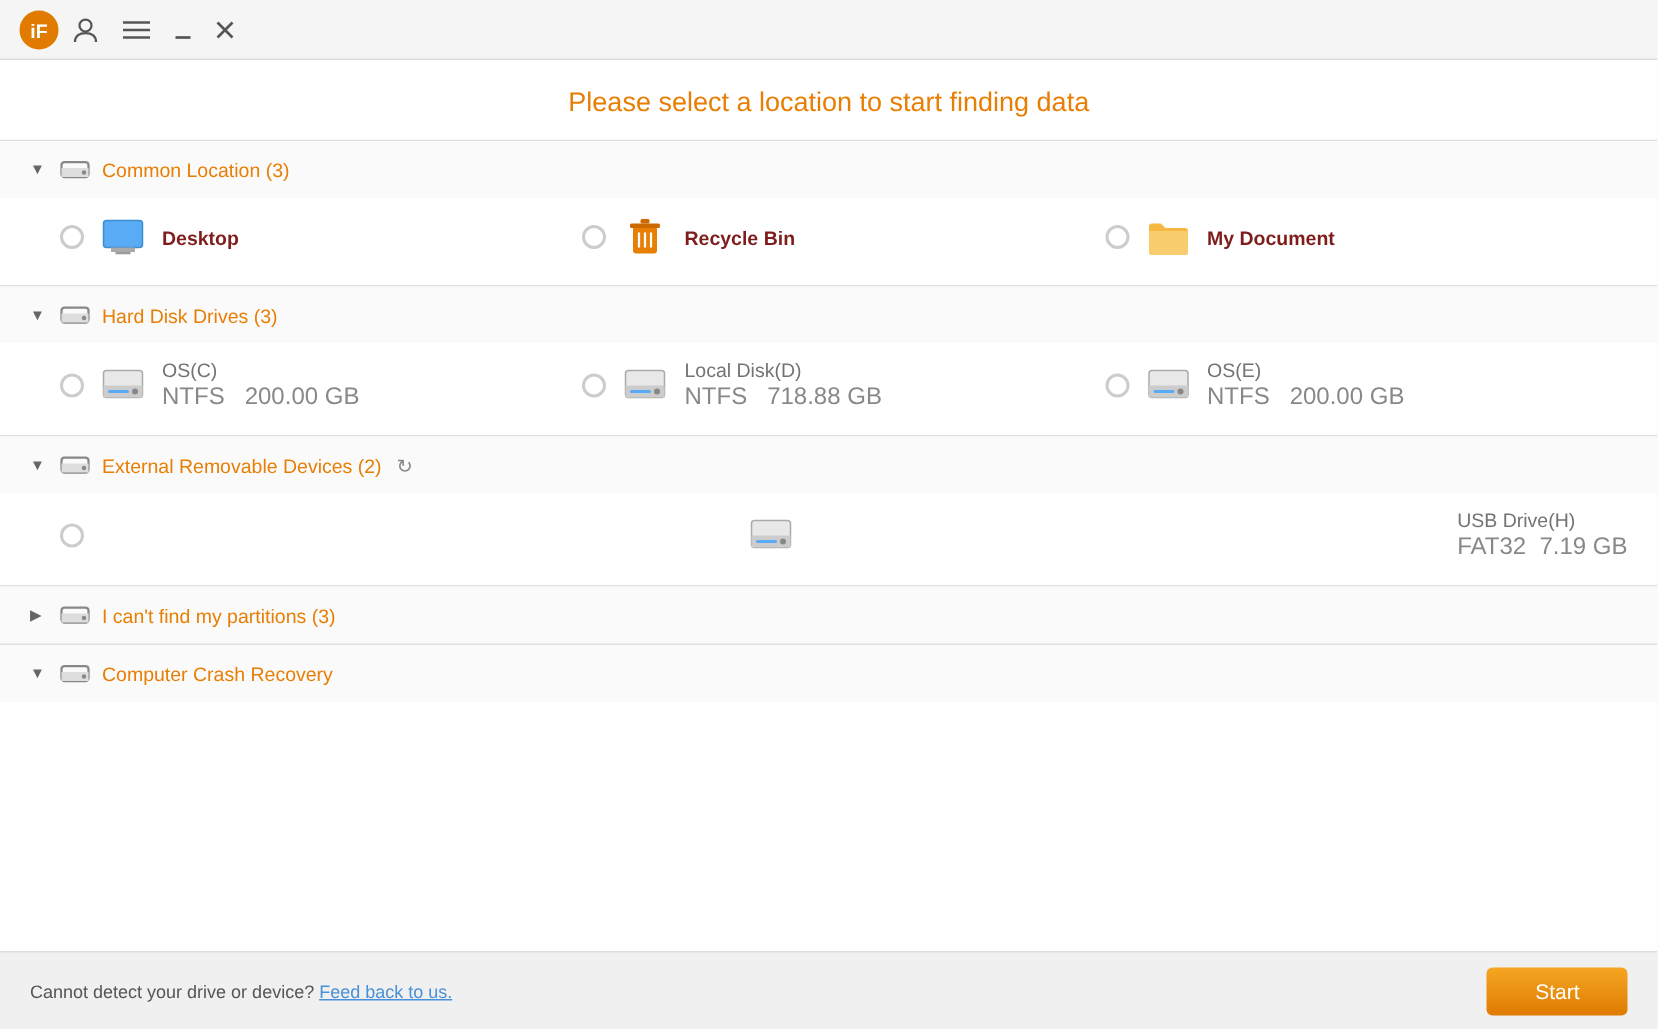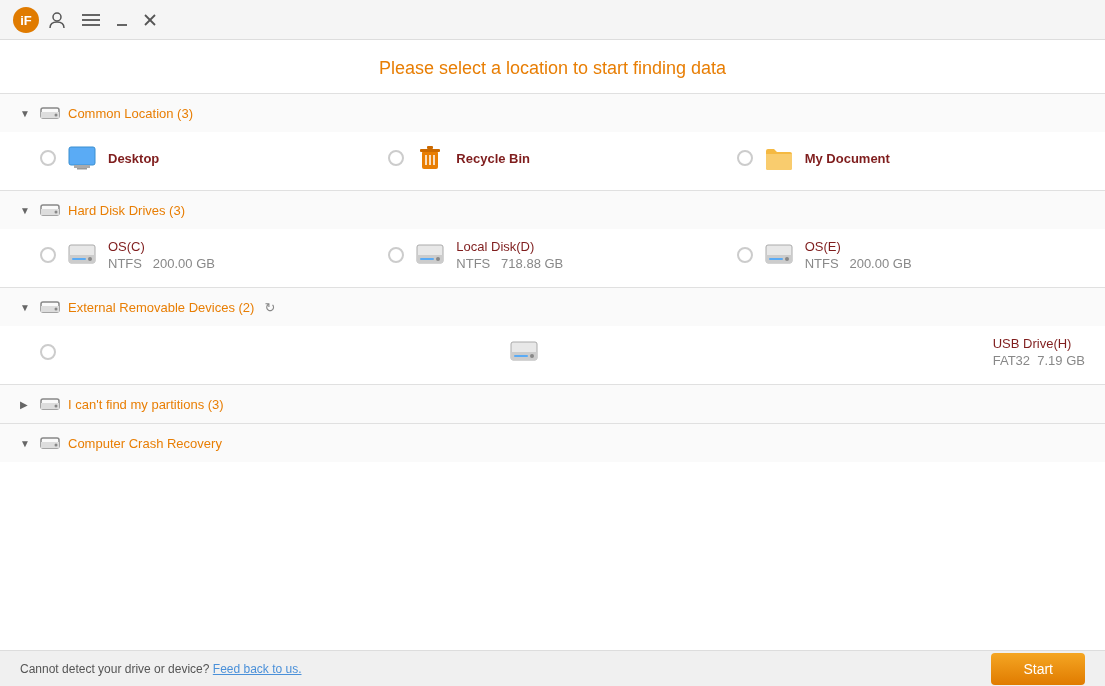--- a/index.html
+++ b/index.html
@@ -176,24 +176,24 @@
       align-items: center;
       gap: 10px;
       cursor: pointer;
     }
     .disk-info {
       display: flex;
       flex-direction: column;
     }
     .disk-name {
       font-size: 13px;
-      color: #7f1d1d;
+      color: #737373;
     }
     .disk-meta {
-      font-size: 13px;
+      font-size: 16px;
       color: #888;
       margin-top: 2px;
     }
 
     
     .usb-items {
       padding: 10px 20px 16px 40px;
       background: #fff;
     }
     .usb-item {
@@ -216,21 +216,21 @@
       cursor: pointer;
     }
 
     
     .bottom-bar {
       background: #f0f0f0;
       border-top: 1px solid #ddd;
       display: flex;
       align-items: center;
       padding: 0 20px;
-      height: 36px;
+      height: 52px;
       flex-shrink: 0;
     }
     .bottom-text {
       font-size: 12px;
       color: #555;
       flex: 1;
     }
     .bottom-link {
       color: #4a90d9;
       text-decoration: underline;

